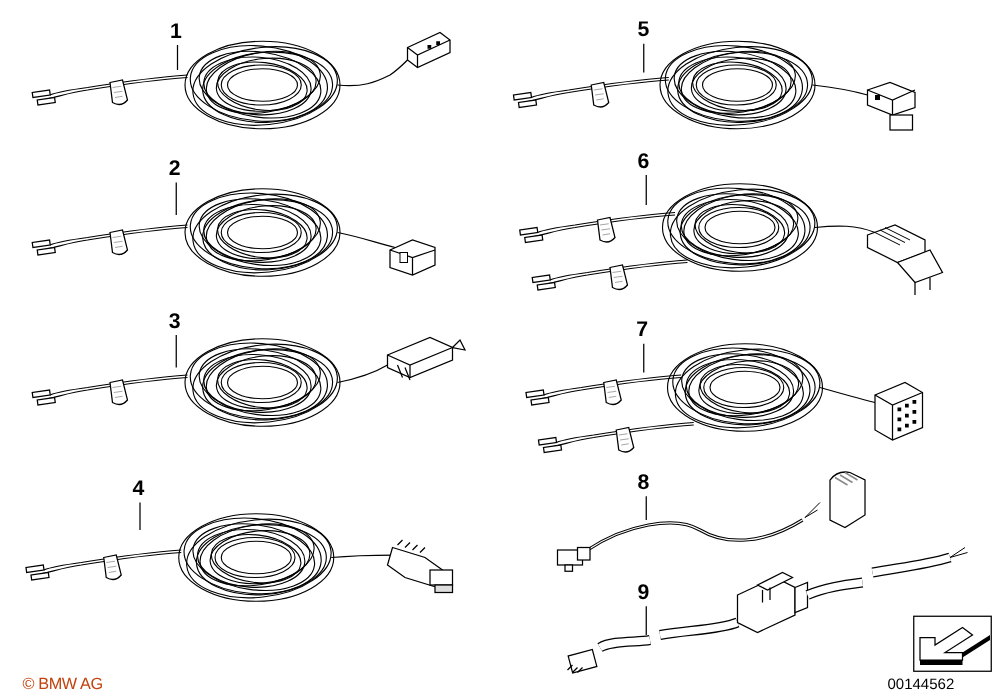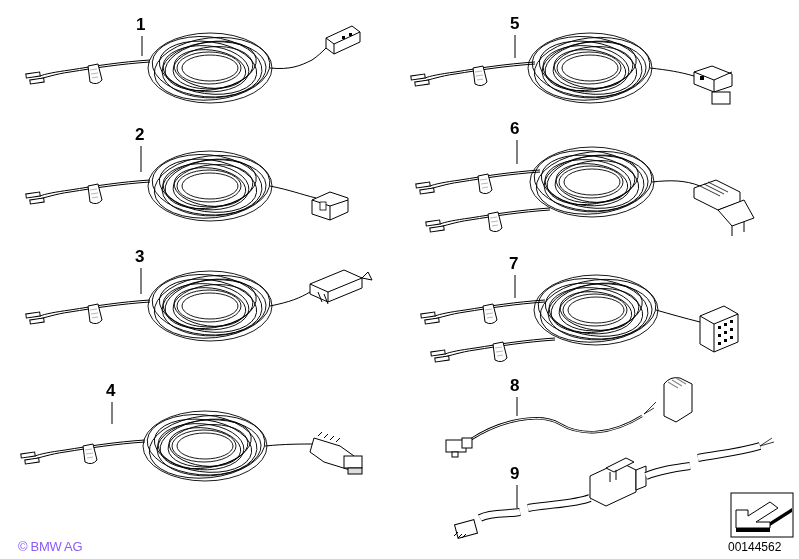--- a/index.html
+++ b/index.html
@@ -1,20 +1,20 @@
 <!DOCTYPE html>
 <html><head>
 <meta charset="utf-8">
 <style>
   html, body { margin:0; padding:0; background:#ffffff; }
   body { width:799px; height:559px; position:relative; overflow:hidden; font-family:"Liberation Sans", sans-serif; }
   #diagram { position:absolute; left:0; top:0; width:799px; height:559px; }
   .num { position:absolute; font-family:"Liberation Sans", sans-serif; font-weight:bold; font-size:17px; color:#000; }
-  .copyright { position:absolute; left:18px; top:539px; font-size:13px; color:#8b5cf6; letter-spacing:-0.3px; }
-  .docid { position:absolute; left:728px; top:540px; font-size:12px; color:#000; }
+  .copyright { position:absolute; left:18px; top:539px; font-size:13px; color:#c2410c; letter-spacing:-0.3px; }
+  .docid { position:absolute; left:710px; top:540px; font-size:12px; color:#000; }
 </style>
 </head>
 <body>
 
 <svg id="diagram" viewBox="0 0 799 559" xmlns="http://www.w3.org/2000/svg">
   <defs>
     <g id="coil">
       <ellipse cx="0" cy="0" rx="62" ry="35" fill="none" stroke="#000" stroke-width="0.9"></ellipse>
       <ellipse cx="2" cy="1" rx="58" ry="31" fill="none" stroke="#000" stroke-width="0.9" transform="rotate(-6)"></ellipse>
       <ellipse cx="-3" cy="-1" rx="55" ry="30" fill="none" stroke="#000" stroke-width="0.9" transform="rotate(5)"></ellipse>

